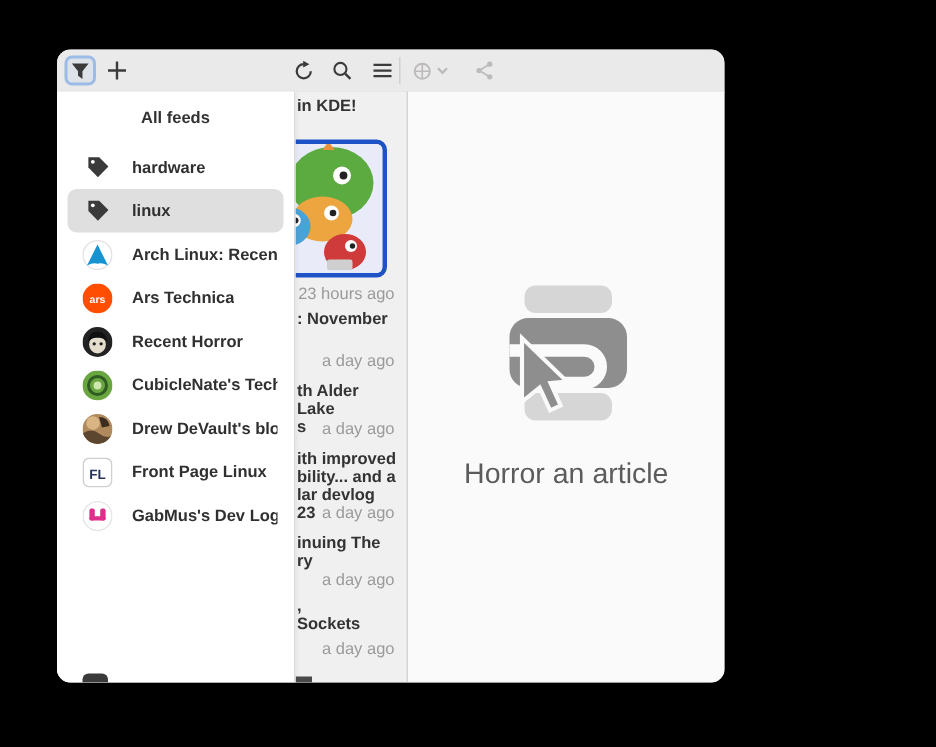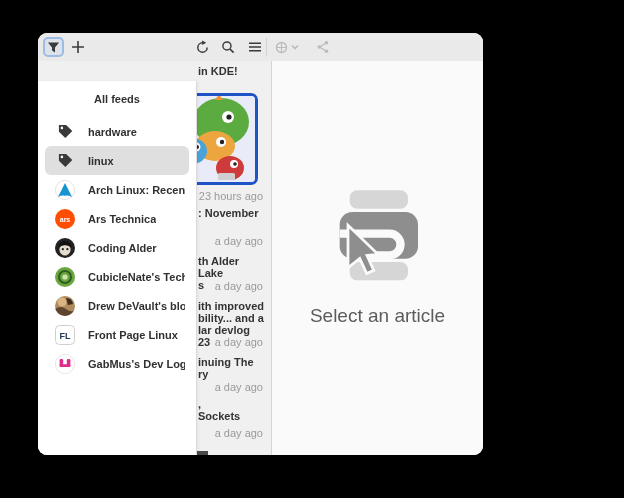--- a/index.html
+++ b/index.html
@@ -31,21 +31,20 @@
   
   .body-area{position:absolute;left:0;top:28px;right:0;bottom:0;}
   .article-pane{
     position:absolute;left:0;top:0;width:233px;height:394px;
     background:#f1f0f0;border-right:1px solid #d5d3d3;overflow:hidden;z-index:1;
   }
   .sidebar{
     position:absolute;left:0;top:0;width:158px;height:394px;background:#ffffff;
     z-index:3;border-right:1px solid #dcdada;box-shadow:1px 0 3px rgba(0,0,0,.06);
     overflow:hidden;
-    margin-top:20px;
   }
   .content-pane{
     position:absolute;left:234px;top:0;right:0;height:394px;background:#fafafa;
     display:flex;flex-direction:column;align-items:center;
   }
   
   .sb-title{
     position:absolute;left:0;top:12px;width:158px;text-align:center;
     font-size:11px;font-weight:bold;color:#323232;
   }
@@ -285,21 +284,21 @@
           <div class="sb-row">
             <span class="sb-ico">
               <svg width="20" height="20" viewBox="0 0 20 20">
                 <circle cx="10" cy="10" r="10" fill="#222222"></circle>
                 <ellipse cx="10" cy="11.6" rx="5.6" ry="6" fill="#e4ddcd"></ellipse>
                 <path d="M3.5,10 Q4,3 10,3 Q16,3 16.5,10 Q13.5,6.8 10,7.2 Q6.5,6.8 3.5,10 Z" fill="#111111"></path>
                 <circle cx="7.8" cy="11.2" r="1.1" fill="#1c1c1c"></circle>
                 <circle cx="12.4" cy="11.2" r="1.1" fill="#1c1c1c"></circle>
               </svg>
             </span>
-            <span class="sb-label">Coding Alder</span>
+            <span class="sb-label">Recent Horror</span>
           </div>
           <div class="sb-row">
             <span class="sb-ico">
               <svg width="20" height="20" viewBox="0 0 20 20">
                 <circle cx="10" cy="10" r="10" fill="#6aa63f"></circle>
                 <circle cx="10" cy="10" r="6" fill="none" stroke="#2e5c22" stroke-width="2"></circle>
                 <circle cx="10" cy="10" r="2.6" fill="#cfe6ae"></circle>
               </svg>
             </span>
             <span class="sb-label">CubicleNate's Techpad</span>
@@ -349,16 +348,16 @@
         <svg width="100" height="100" viewBox="0 0 120 120">
           <rect x="26" y="4" width="70" height="22" rx="9" fill="#d6d6d6"></rect>
           <rect x="14" y="30" width="94" height="56" rx="15" fill="#8e8e8e"></rect>
           <path d="M14,56 H74 A13,13 0 0 1 74,82 H46" stroke="#fafafa" stroke-width="10" fill="none"></path>
           <rect x="26" y="90" width="70" height="22" rx="9" fill="#d6d6d6"></rect>
           <g transform="translate(24,46) scale(3)">
             <path d="M0,0 L0,17 L4.7,13.2 L7.5,19.3 L10.3,18 L7.6,12 L12,11.6 Z" fill="#8e8e8e" stroke="#fafafa" stroke-width="1.1"></path>
           </g>
         </svg>
       </div>
-      <div class="ph-text">Select an article</div>
+      <div class="ph-text">Horror an article</div>
     </div>
   </div>
 </div>
 
 </body></html>

